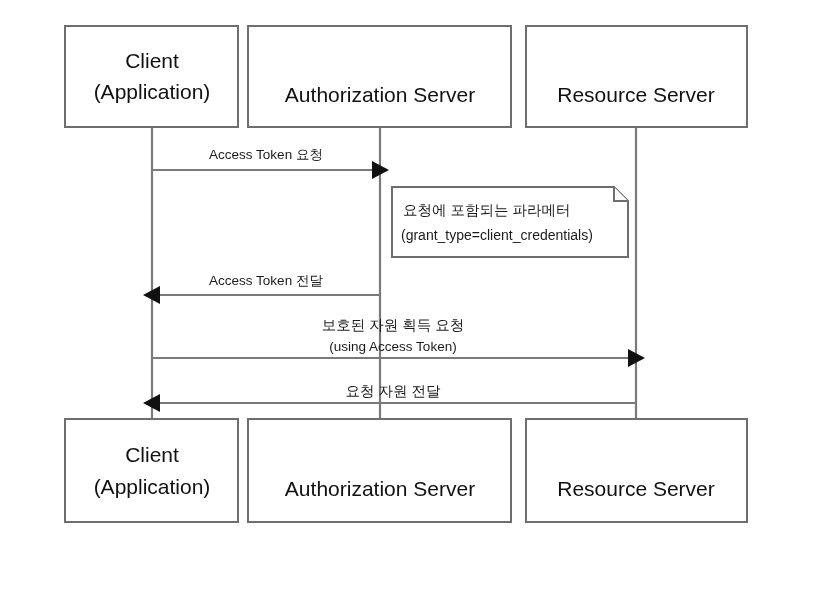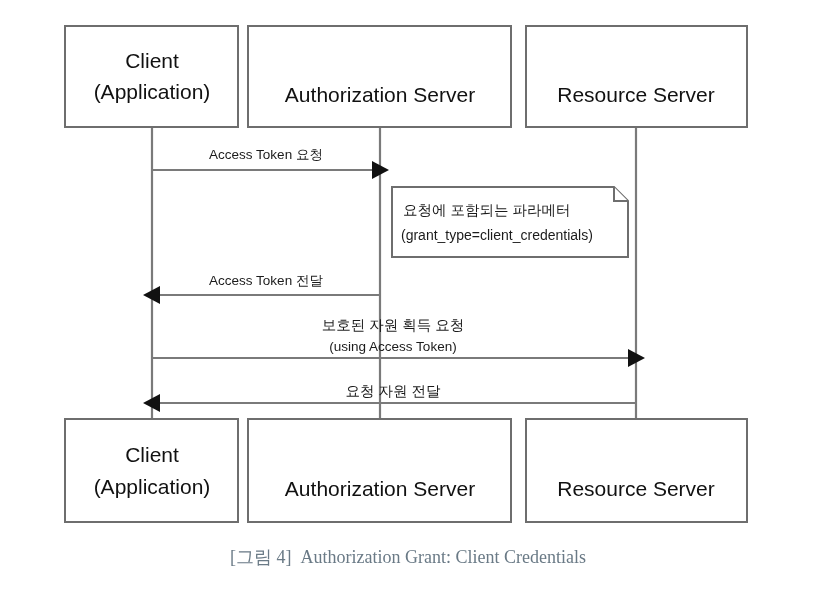--- a/index.html
+++ b/index.html
@@ -165,15 +165,14 @@
 
       <rect class="lifeline-box" x="248" y="419" width="263" height="103"></rect>
       <text class="box-label" x="380" y="490">Authorization Server</text>
 
       <rect class="lifeline-box" x="526" y="419" width="221" height="103"></rect>
       <text class="box-label" x="636" y="490">Resource Server</text>
     </g>
 
   </svg>
 
-  <div id="caption">[그림 4]  Authorization Grant: Client Credentials</div>
 
 </div>
 
 </body></html>

